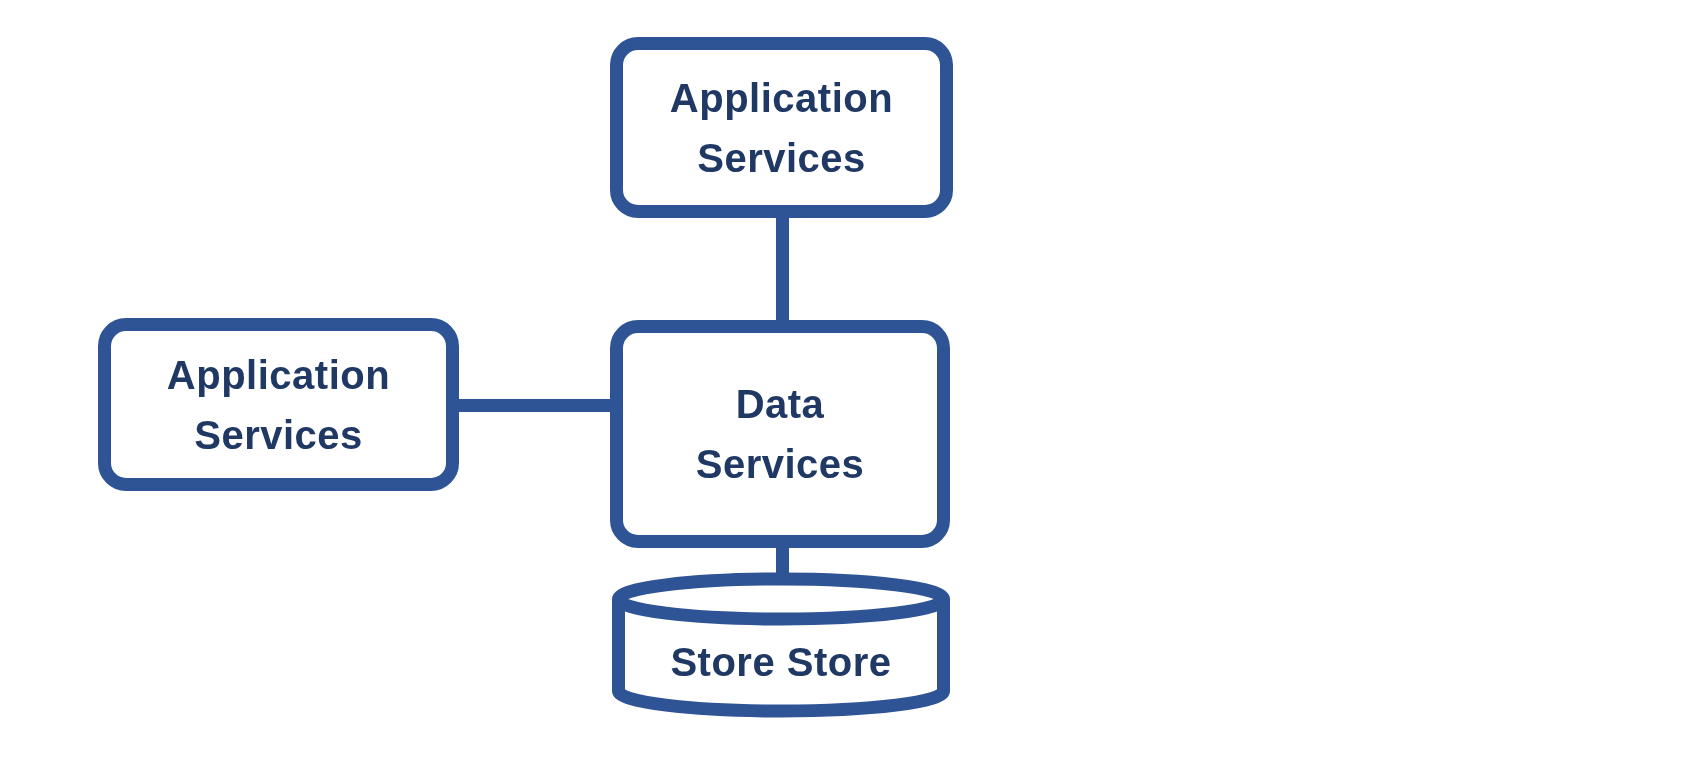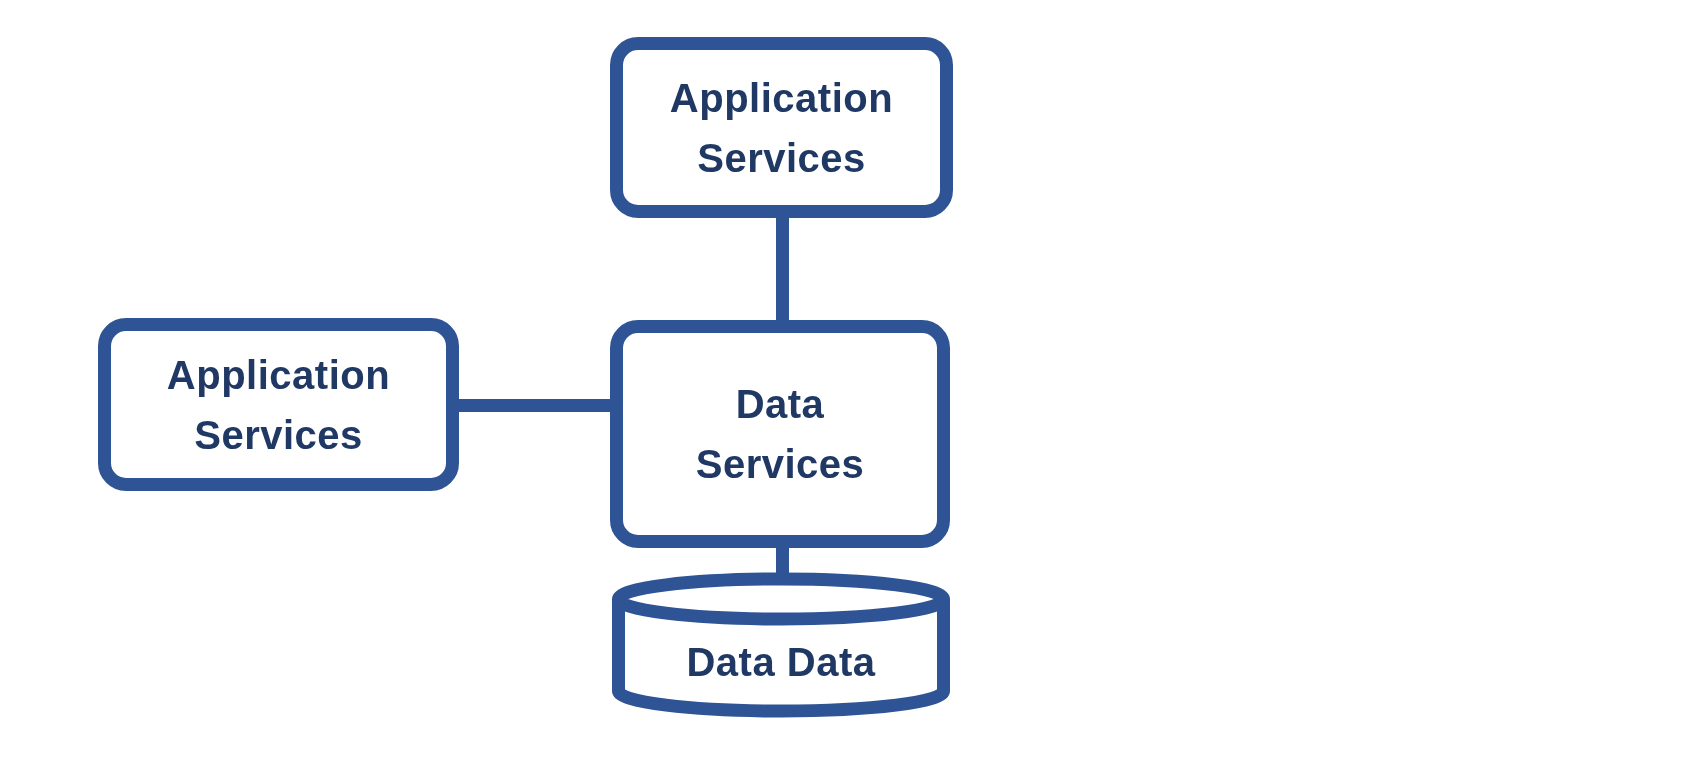--- a/index.html
+++ b/index.html
@@ -95,16 +95,16 @@
     </div>
   </div>
 
   <div class="cylinder" style="left:612px; top:572px; width:338px; height:146px;">
     <svg width="338" height="146" viewBox="0 0 338 146" fill="none" xmlns="http://www.w3.org/2000/svg">
 
       <path d="M 6.5 27 L 6.5 119 A 162.5 20 0 0 0 331.5 119 L 331.5 27" fill="#FFFFFF" stroke="currentColor" stroke-width="13"></path>
 
       <ellipse cx="169" cy="27" rx="162.5" ry="20" fill="#FFFFFF" stroke="currentColor" stroke-width="13"></ellipse>
     </svg>
-    <div class="cylinder-label">Data Data</div>
+    <div class="cylinder-label">Store Store</div>
   </div>
 
 </div>
 
 </body></html>

